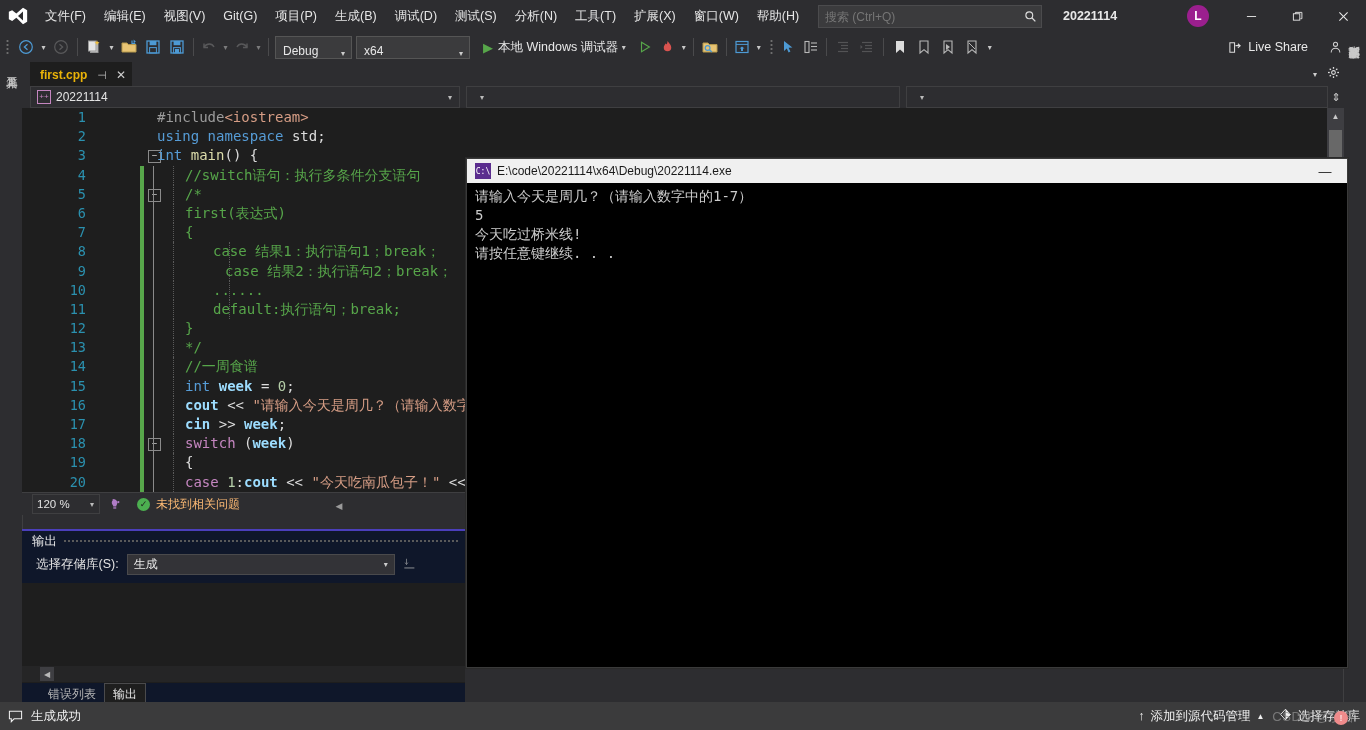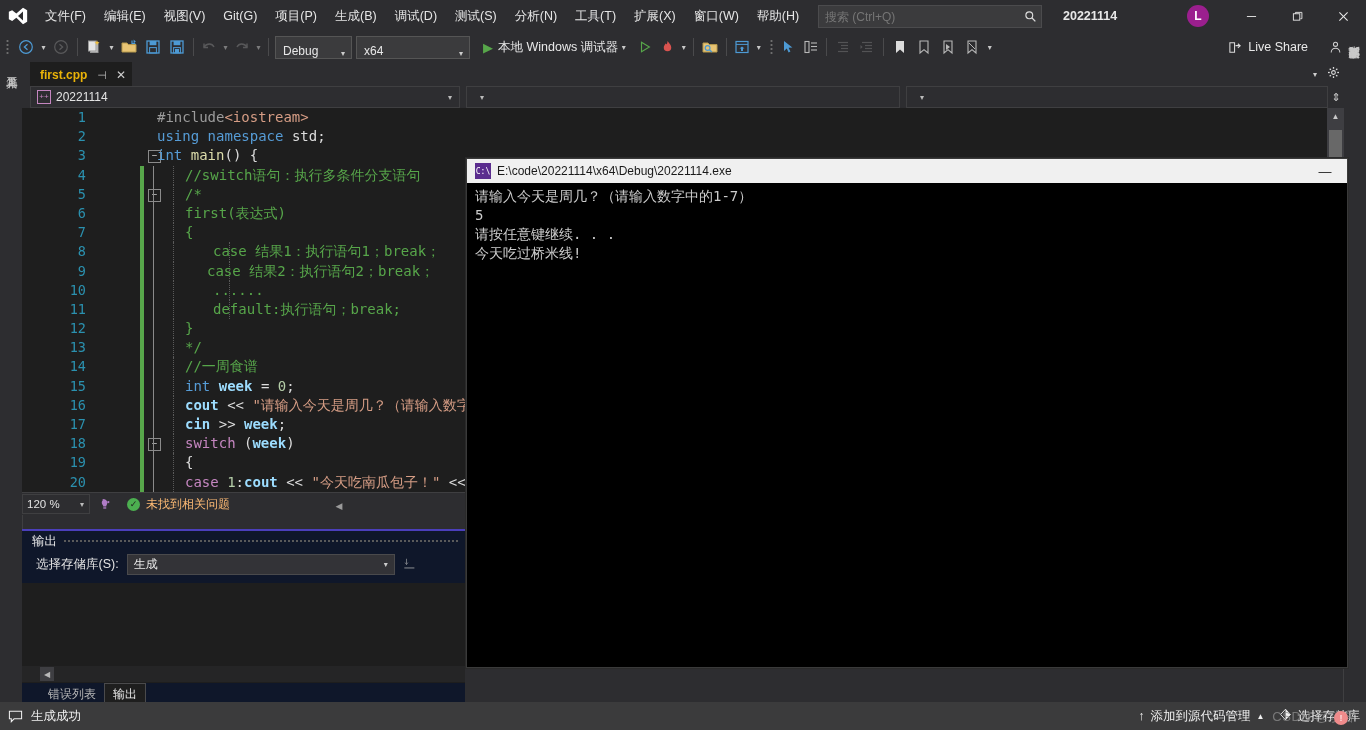--- a/index.html
+++ b/index.html
@@ -77,21 +77,21 @@
   .kw{color:#569cd6;} .kw2{color:#c586c0;} .cmt{color:#57a64a;} .str{color:#d69d85;}
   .fn{color:#dcdcaa;} .num{color:#b5cea8;} .pp{color:#9b9b9b;}
   .id{color:#9cdcfe;font-weight:bold;} .plain{color:#dcdcdc;} .inc{color:#d69d85;}
 
   .vscroll{position:absolute;right:0;top:0;width:17px;height:385px;background:#3e3e42;}
   .vscroll .thumb{position:absolute;left:2px;top:22px;width:13px;height:70px;background:#686868;}
   .vscroll .up,.vscroll .dn{position:absolute;left:0;width:17px;height:17px;display:flex;align-items:center;justify-content:center;color:#c9c9c9;font-size:8px;}
   .vscroll .up{top:0;} .vscroll .dn{bottom:0;}
 
   .editorstatus{position:absolute;left:0;bottom:0;width:1322px;height:22px;background:#2d2d30;display:flex;align-items:center;border-top:1px solid #3f3f41;}
-  .zoombox{width:62px;height:18px;background:#2d2d30;border:1px solid #3f3f41;display:flex;align-items:center;color:#e3e3e3;font-size:11.5px;padding-left:4px;}
+  .zoombox{width:62px;height:18px;margin-left:10px;background:#2d2d30;border:1px solid #3f3f41;display:flex;align-items:center;color:#e3e3e3;font-size:11.5px;padding-left:4px;}
   .zoombox .cc{margin-left:auto;width:14px;text-align:center;font-size:8px;color:#bbb;}
   .okdot{width:13px;height:13px;border-radius:50%;background:#4caf50;color:#1e1e1e;font-size:9px;display:flex;align-items:center;justify-content:center;margin:0 6px 0 14px;}
   .hstub{position:absolute;left:310px;bottom:0;width:14px;height:18px;color:#9a9a9a;font-size:9px;display:flex;align-items:center;justify-content:center;}
 
   
   .outpanel{position:absolute;left:22px;top:529px;width:443px;height:173px;background:#0f172a;border-top:2px solid #4b3fbb;}
   .outhead{height:20px;display:flex;align-items:center;padding-left:10px;font-size:12.5px;color:#e8e8e8;}
   .outhead .dots{flex:1;height:10px;margin:0 6px;background:radial-gradient(circle,#5a5a5a 1px,transparent 1.2px) 0 3px/4px 4px repeat-x;}
   .outtool{height:26px;display:flex;align-items:center;padding-left:14px;gap:8px;}
   .outtool .lbl{font-size:12.5px;color:#e3e3e3;}
@@ -436,21 +436,21 @@
     <div class="codearea">
       <div class="codescroll">
           <div class="crow"><span class="ln">1</span><span class="txt" style="left: 135px;"><span class="pp">#include</span><span class="inc">&lt;iostream&gt;</span></span></div>
           <div class="crow"><span class="ln">2</span><span class="txt" style="left: 135px;"><span class="kw">using</span><span class="plain"> </span><span class="kw">namespace</span><span class="plain"> std;</span></span></div>
           <div class="crow"><span class="ln">3</span><span class="fold">−</span><span class="txt" style="left: 135px;"><span class="kw">int</span><span class="plain"> </span><span class="fn">main</span><span class="plain">() {</span></span></div>
           <div class="crow"><span class="ln">4</span><span class="chg"></span><span class="ind" style="left: 151px;"></span><span class="foldline" style="top: 0px; height: 19.2px;"></span><span class="txt" style="left: 163px;"><span class="cmt">//switch语句：执行多条件分支语句</span></span></div>
           <div class="crow"><span class="ln">5</span><span class="chg"></span><span class="fold">−</span><span class="ind" style="left: 151px;"></span><span class="foldline" style="top: 0px; height: 19.2px;"></span><span class="txt" style="left: 163px;"><span class="cmt">/*</span></span></div>
           <div class="crow"><span class="ln">6</span><span class="chg"></span><span class="ind" style="left: 151px;"></span><span class="foldline" style="top: 0px; height: 19.2px;"></span><span class="txt" style="left: 163px;"><span class="cmt">first(表达式)</span></span></div>
           <div class="crow"><span class="ln">7</span><span class="chg"></span><span class="ind" style="left: 151px;"></span><span class="foldline" style="top: 0px; height: 19.2px;"></span><span class="txt" style="left: 163px;"><span class="cmt">{</span></span></div>
           <div class="crow"><span class="ln">8</span><span class="chg"></span><span class="ind" style="left: 151px;"></span><span class="ind" style="left: 207px;"></span><span class="foldline" style="top: 0px; height: 19.2px;"></span><span class="txt" style="left: 191px;"><span class="cmt">case 结果1：执行语句1；break；</span></span></div>
-          <div class="crow"><span class="ln">9</span><span class="chg"></span><span class="ind" style="left: 151px;"></span><span class="ind" style="left: 207px;"></span><span class="foldline" style="top: 0px; height: 19.2px;"></span><span class="txt" style="left: 185px;"><span class="cmt">case 结果2：执行语句2；break；</span></span></div>
+          <div class="crow"><span class="ln">9</span><span class="chg"></span><span class="ind" style="left: 151px;"></span><span class="ind" style="left: 207px;"></span><span class="foldline" style="top: 0px; height: 19.2px;"></span><span class="txt" style="left: 203px;"><span class="cmt">case 结果2：执行语句2；break；</span></span></div>
           <div class="crow"><span class="ln">10</span><span class="chg"></span><span class="ind" style="left: 151px;"></span><span class="ind" style="left: 207px;"></span><span class="foldline" style="top: 0px; height: 19.2px;"></span><span class="txt" style="left: 191px;"><span class="cmt">......</span></span></div>
           <div class="crow"><span class="ln">11</span><span class="chg"></span><span class="ind" style="left: 151px;"></span><span class="ind" style="left: 207px;"></span><span class="foldline" style="top: 0px; height: 19.2px;"></span><span class="txt" style="left: 191px;"><span class="cmt">default:执行语句；break;</span></span></div>
           <div class="crow"><span class="ln">12</span><span class="chg"></span><span class="ind" style="left: 151px;"></span><span class="foldline" style="top: 0px; height: 19.2px;"></span><span class="txt" style="left: 163px;"><span class="cmt">}</span></span></div>
           <div class="crow"><span class="ln">13</span><span class="chg"></span><span class="ind" style="left: 151px;"></span><span class="foldline" style="top: 0px; height: 19.2px;"></span><span class="txt" style="left: 163px;"><span class="cmt">*/</span></span></div>
           <div class="crow"><span class="ln">14</span><span class="chg"></span><span class="ind" style="left: 151px;"></span><span class="foldline" style="top: 0px; height: 19.2px;"></span><span class="txt" style="left: 163px;"><span class="cmt">//一周食谱</span></span></div>
           <div class="crow"><span class="ln">15</span><span class="chg"></span><span class="ind" style="left: 151px;"></span><span class="foldline" style="top: 0px; height: 19.2px;"></span><span class="txt" style="left: 163px;"><span class="kw">int</span><span class="plain"> </span><span class="id">week</span><span class="plain"> = </span><span class="num">0</span><span class="plain">;</span></span></div>
           <div class="crow"><span class="ln">16</span><span class="chg"></span><span class="ind" style="left: 151px;"></span><span class="foldline" style="top: 0px; height: 19.2px;"></span><span class="txt" style="left: 163px;"><span class="id">cout</span><span class="plain"> &lt;&lt; </span><span class="str">"请输入今天是周几？（请输入数字</span></span></div>
           <div class="crow"><span class="ln">17</span><span class="chg"></span><span class="ind" style="left: 151px;"></span><span class="foldline" style="top: 0px; height: 19.2px;"></span><span class="txt" style="left: 163px;"><span class="id">cin</span><span class="plain"> &gt;&gt; </span><span class="id">week</span><span class="plain">;</span></span></div>
           <div class="crow"><span class="ln">18</span><span class="chg"></span><span class="fold">−</span><span class="ind" style="left: 151px;"></span><span class="foldline" style="top: 0px; height: 19.2px;"></span><span class="txt" style="left: 163px;"><span class="kw2">switch</span><span class="plain"> (</span><span class="id">week</span><span class="plain">)</span></span></div>
           <div class="crow"><span class="ln">19</span><span class="chg"></span><span class="ind" style="left: 151px;"></span><span class="foldline" style="top: 0px; height: 19.2px;"></span><span class="txt" style="left: 163px;"><span class="plain">{</span></span></div>
@@ -520,22 +520,22 @@
 
   <div class="console">
     <div class="con-title">
       <span class="con-ico">C:\</span>
       <span class="con-path">E:\code\20221114\x64\Debug\20221114.exe</span>
       <span class="con-min">—</span>
     </div>
     <div class="con-body">
         <div>请输入今天是周几？（请输入数字中的1-7）</div>
         <div>5</div>
+        <div>今天吃过桥米线!</div>
         <div>请按任意键继续. . .</div>
-        <div>今天吃过桥米线!</div>
       </div>
   </div>
 
   <div class="statusbar">
     <div class="sb-left">
       <span style="display:flex;">
         <svg width="15" height="15" viewBox="0 0 16 16">
             <path d="M1.5 2.5h13v8h-8l-3 3v-3h-2z" fill="none" stroke="#f0f0f0" stroke-width="1.1"></path>
           </svg>
       </span>

